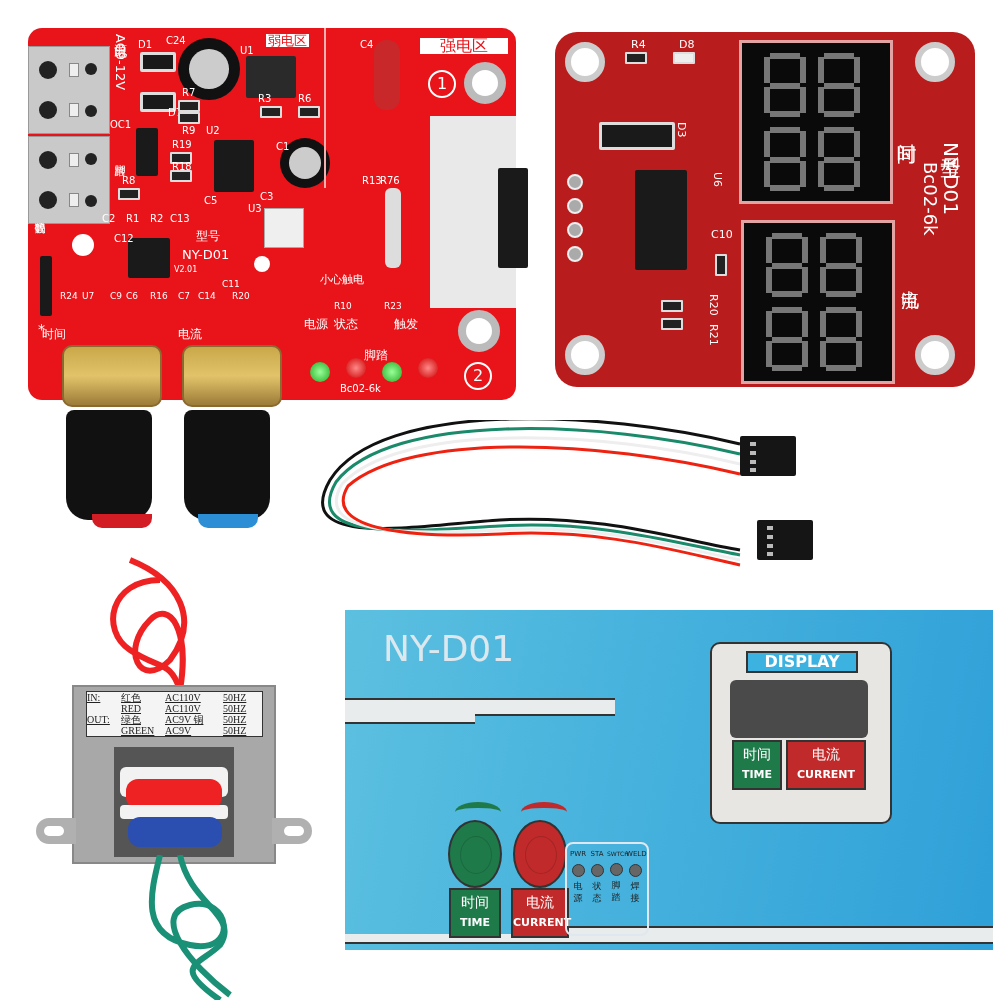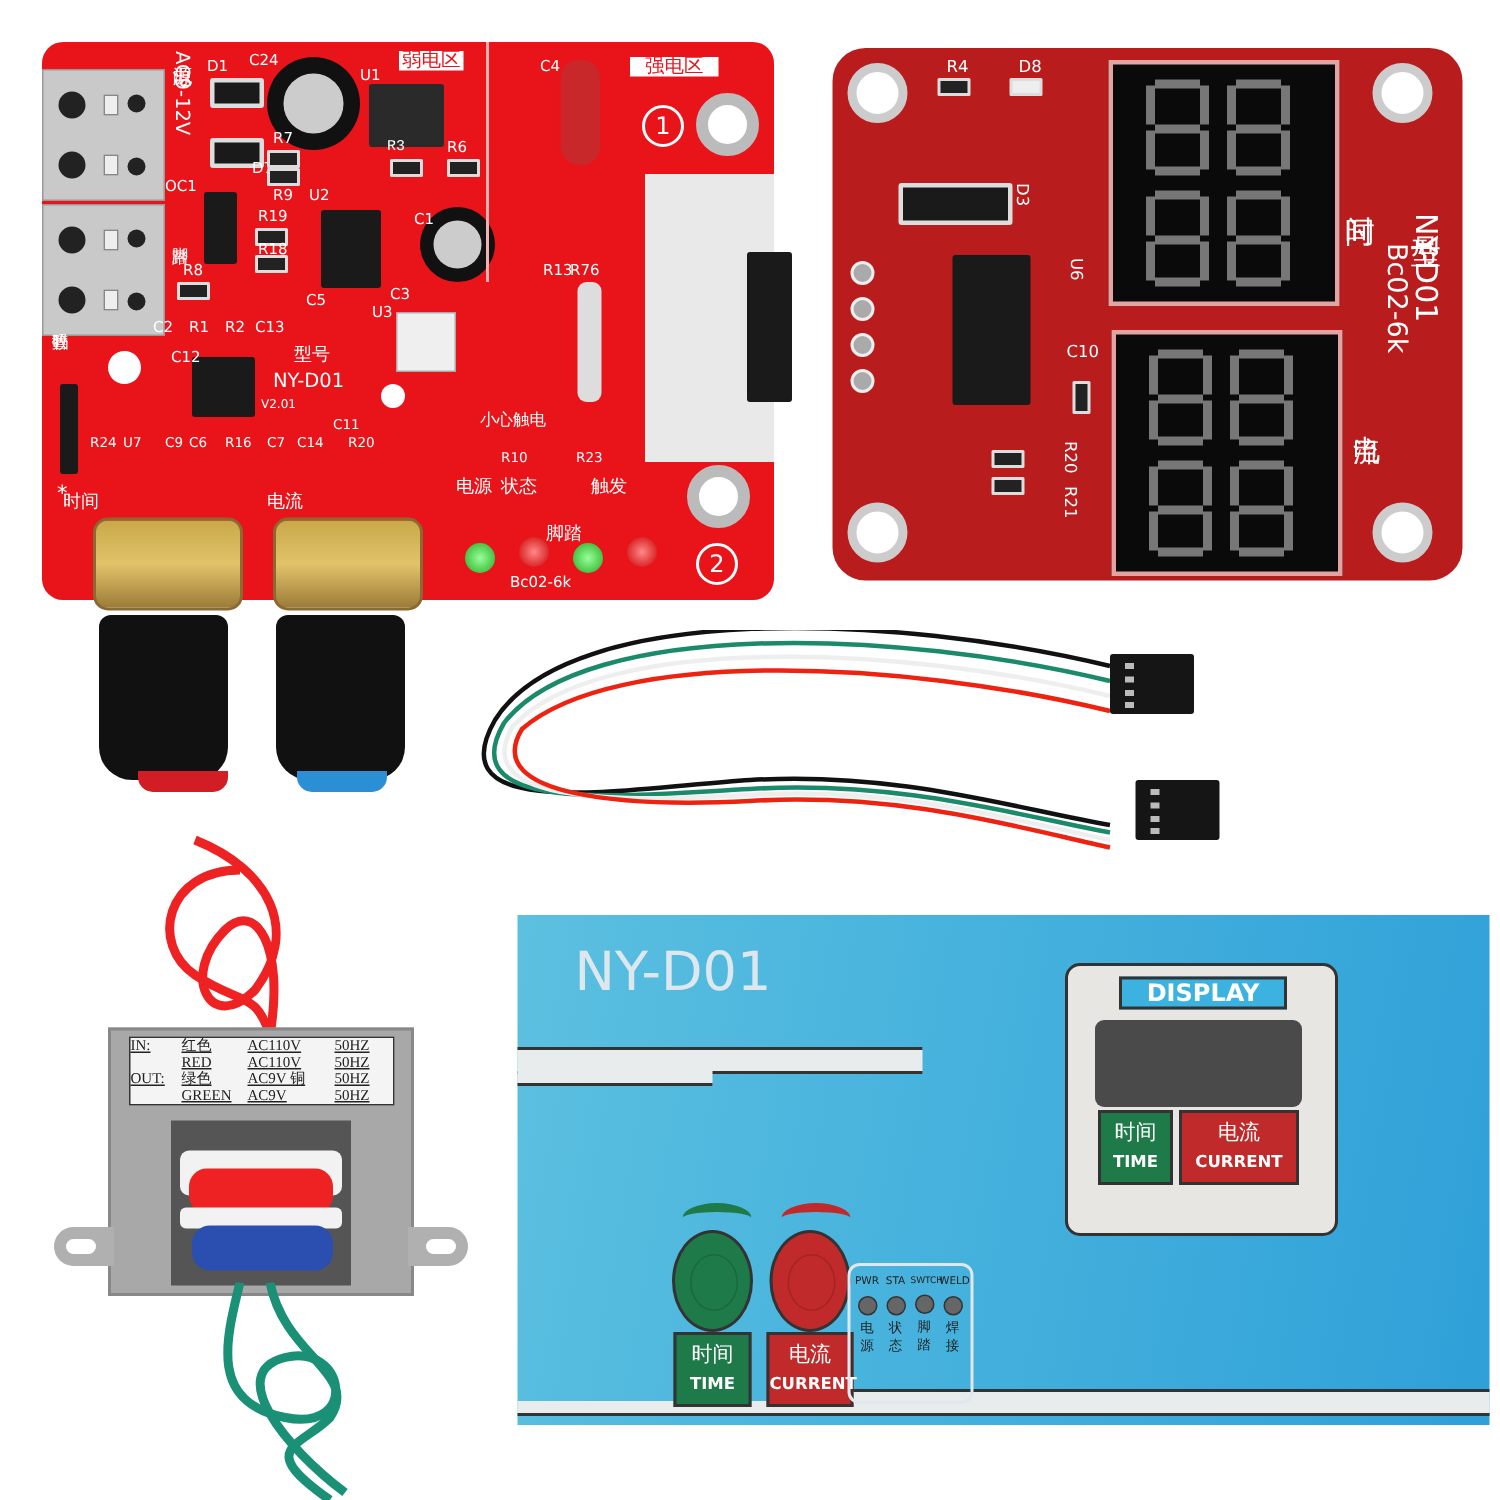--- a/index.html
+++ b/index.html
@@ -109,21 +109,21 @@
 
   <div class="smd" style="left:150px;top:72px;"></div>
   <div class="smd" style="left:150px;top:84px;"></div>
   <div class="smd" style="left:232px;top:78px;"></div>
   <div class="smd" style="left:270px;top:78px;"></div>
   <div class="smd" style="left:142px;top:124px;"></div>
   <div class="smd" style="left:142px;top:142px;"></div>
   <div class="smd" style="left:90px;top:160px;"></div>
   <span class="silk" style="left:154px;top:60px;">R7</span>
   <span class="silk" style="left:154px;top:98px;">R9</span>
-  <span class="silk" style="left:230px;top:66px;font-family:Liberation Mono, monospace;">R3</span>
+  <span class="silk" style="left:230px;top:66px;">R3</span>
   <span class="silk" style="left:270px;top:66px;">R6</span>
   <span class="silk" style="left:144px;top:112px;">R19</span>
   <span class="silk" style="left:144px;top:134px;">R18</span>
   <span class="silk" style="left:94px;top:148px;">R8</span>
   <span class="silk" style="left:176px;top:168px;">C5</span>
   <span class="silk" style="left:232px;top:164px;">C3</span>
 
   <div class="relay" style="left:236px;top:180px;"></div>
   <span class="silk" style="left:220px;top:176px;">U3</span>
 
@@ -152,21 +152,21 @@
   <span class="silk" style="left:170px;top:264px;font-size:9px;">C14</span>
   <span class="silk" style="left:204px;top:264px;font-size:9px;">R20</span>
   <span class="silk" style="left:194px;top:252px;font-size:9px;">C11</span>
 
   <span class="silk" style="left:14px;top:300px;font-size:12px;">时间</span>
   <span class="silk" style="left:150px;top:300px;font-size:12px;">电流</span>
 
   <div style="position:absolute;left:296px;top:0;width:2px;height:160px;background:#f3b0b0;"></div>
   <div style="position:absolute;left:346px;top:12px;width:26px;height:70px;background:#c8282a;border-radius:12px;"></div>
   <span class="silk" style="left:332px;top:12px;">C4</span>
-  <span class="silk" style="left:392px;top:10px;font-size:13px;background:#fff;color:#e8141a;padding:0 10px;">强电区</span>
+  <span class="silk" style="left:392px;top:10px;font-size:16px;background:#fff;color:#e8141a;padding:0 20px;">强电区</span>
   <div class="circ-num" style="left:400px;top:42px;">1</div>
   <div class="mhole" style="left:436px;top:34px;width:42px;height:42px;"></div>
   <div class="heat" style="left:402px;top:88px;width:86px;height:192px;"></div>
   <div class="chip" style="left:470px;top:140px;width:30px;height:100px;"></div>
   <div style="position:absolute;left:357px;top:160px;width:16px;height:80px;background:#ddd;border-radius:6px;"></div>
   <span class="silk" style="left:334px;top:148px;">R13</span>
   <span class="silk" style="left:352px;top:148px;">R76</span>
   <span class="silk" style="left:292px;top:246px;font-size:11px;">小心触电</span>
   <span class="silk" style="left:306px;top:274px;font-size:9px;">R10</span>
   <span class="silk" style="left:336px;top:274px;font-size:9px;padding-left:20px;">R23</span>

